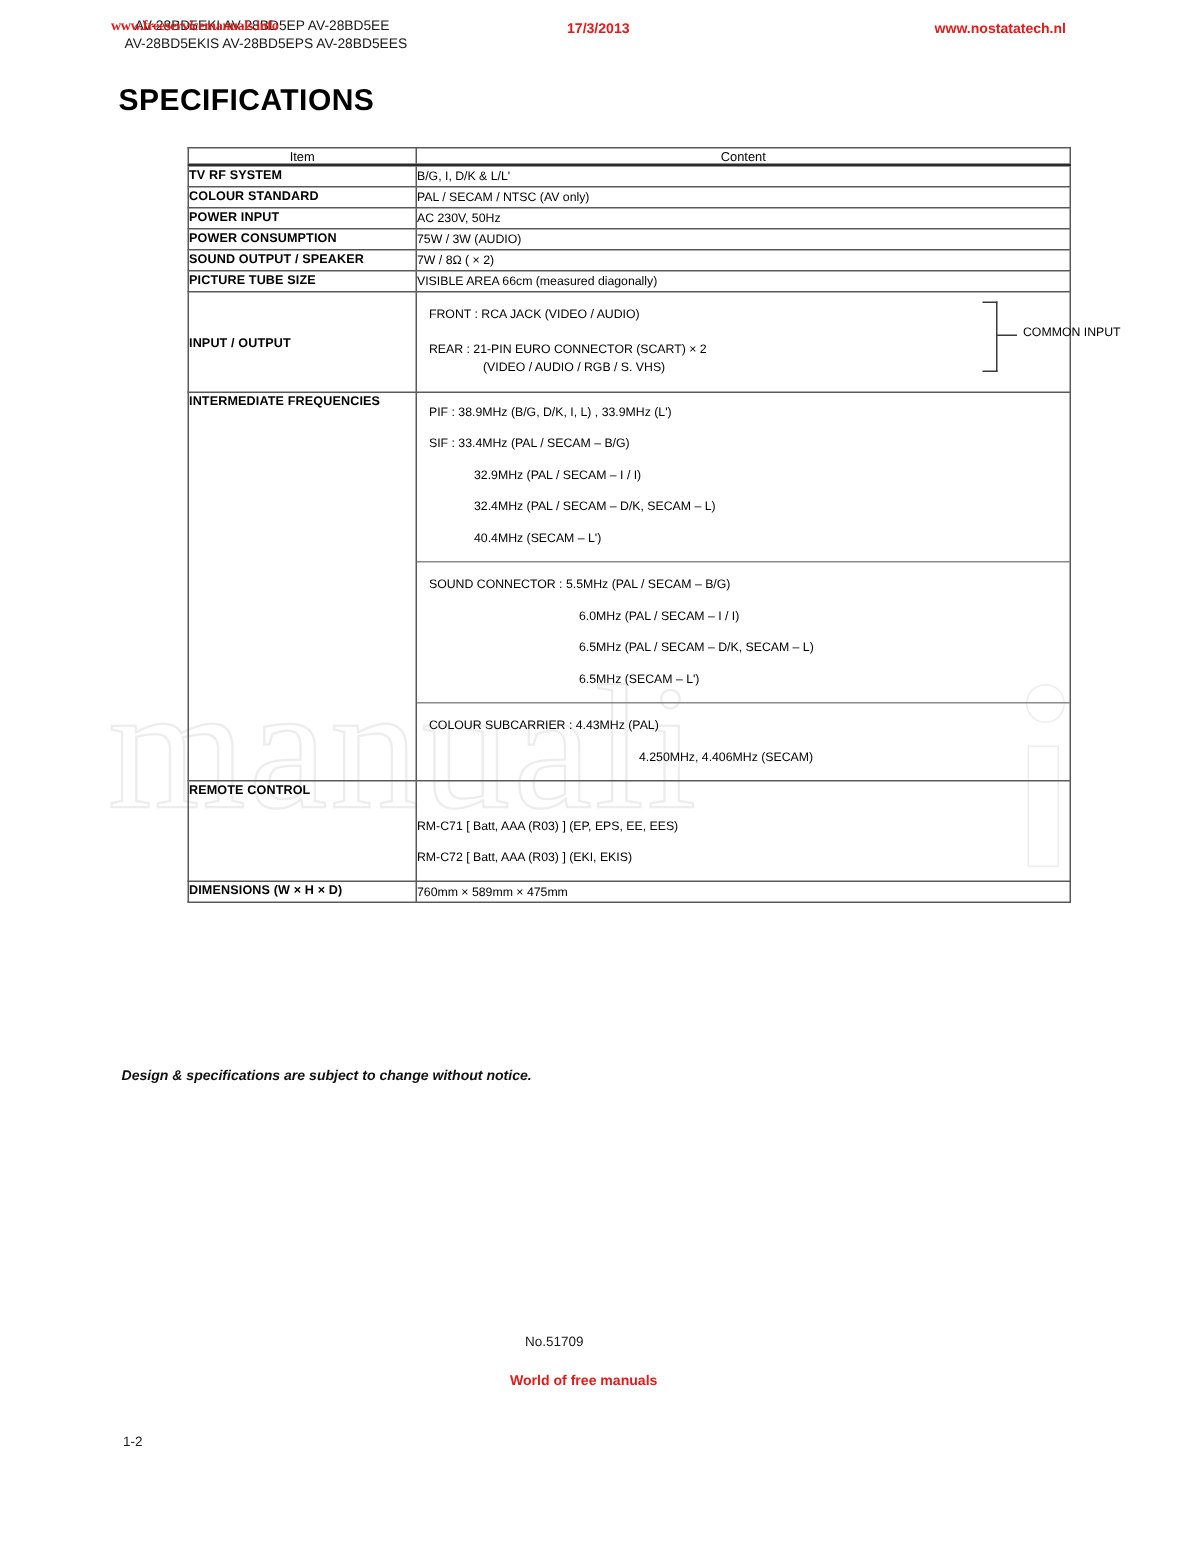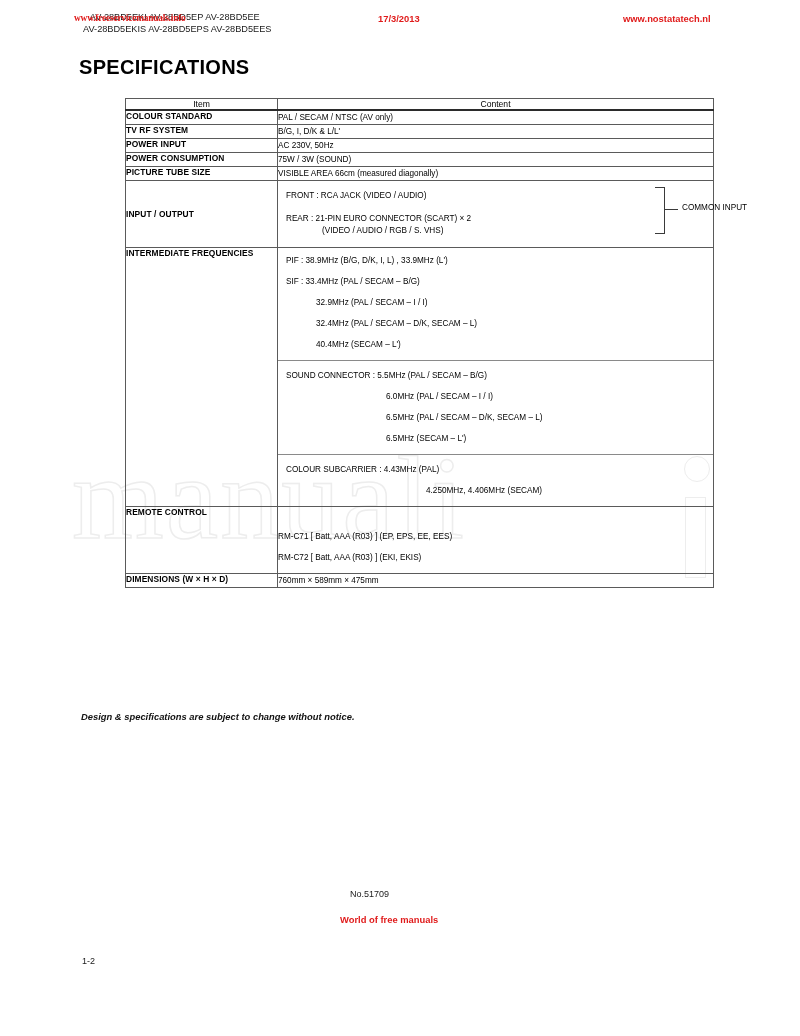--- a/index.html
+++ b/index.html
@@ -263,34 +263,38 @@
         <col class="c-content">
       </colgroup>
   <thead>
     <tr>
       <th>Item</th>
       <th>Content</th>
     </tr>
   </thead>
   <tbody>
     <tr class="row-h">
+      <td class="cell-item">TV RF SYSTEM</td>
+      <td class="cell-content">B/G, I, D/K &amp; L/L'</td>
+    </tr>
+    <tr class="row-h">
       <td class="cell-item">COLOUR STANDARD</td>
       <td class="cell-content">PAL / SECAM / NTSC (AV only)</td>
     </tr>
     <tr class="row-h">
-      <td class="cell-item">TV RF SYSTEM</td>
-      <td class="cell-content">B/G, I, D/K &amp; L/L'</td>
-    </tr>
-    <tr class="row-h">
       <td class="cell-item">POWER INPUT</td>
       <td class="cell-content">AC 230V, 50Hz</td>
     </tr>
     <tr class="row-h">
       <td class="cell-item">POWER CONSUMPTION</td>
-      <td class="cell-content">75W / 3W (SOUND)</td>
+      <td class="cell-content">75W / 3W (AUDIO)</td>
+    </tr>
+    <tr class="row-h">
+      <td class="cell-item">SOUND OUTPUT / SPEAKER</td>
+      <td class="cell-content">7W / 8Ω   ( × 2)</td>
     </tr>
     <tr class="row-h">
       <td class="cell-item">PICTURE TUBE SIZE</td>
       <td class="cell-content">VISIBLE AREA 66cm (measured diagonally)</td>
     </tr>
 
     <tr>
       <td class="cell-item mid">INPUT / OUTPUT</td>
       <td>
         <div class="io-block">

